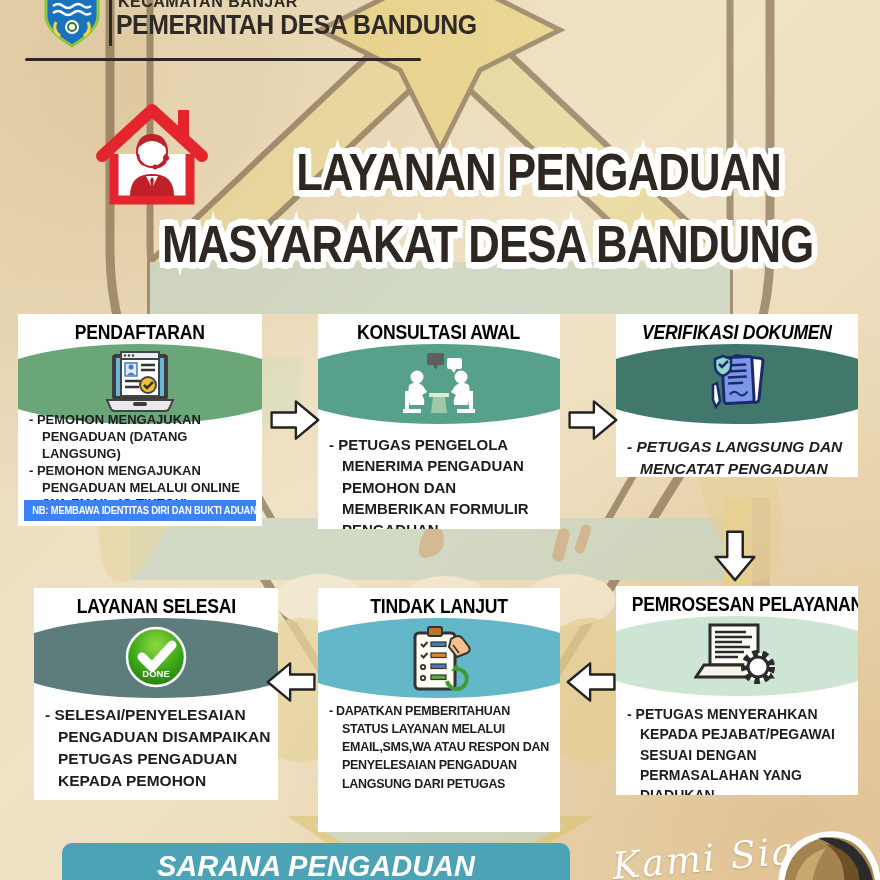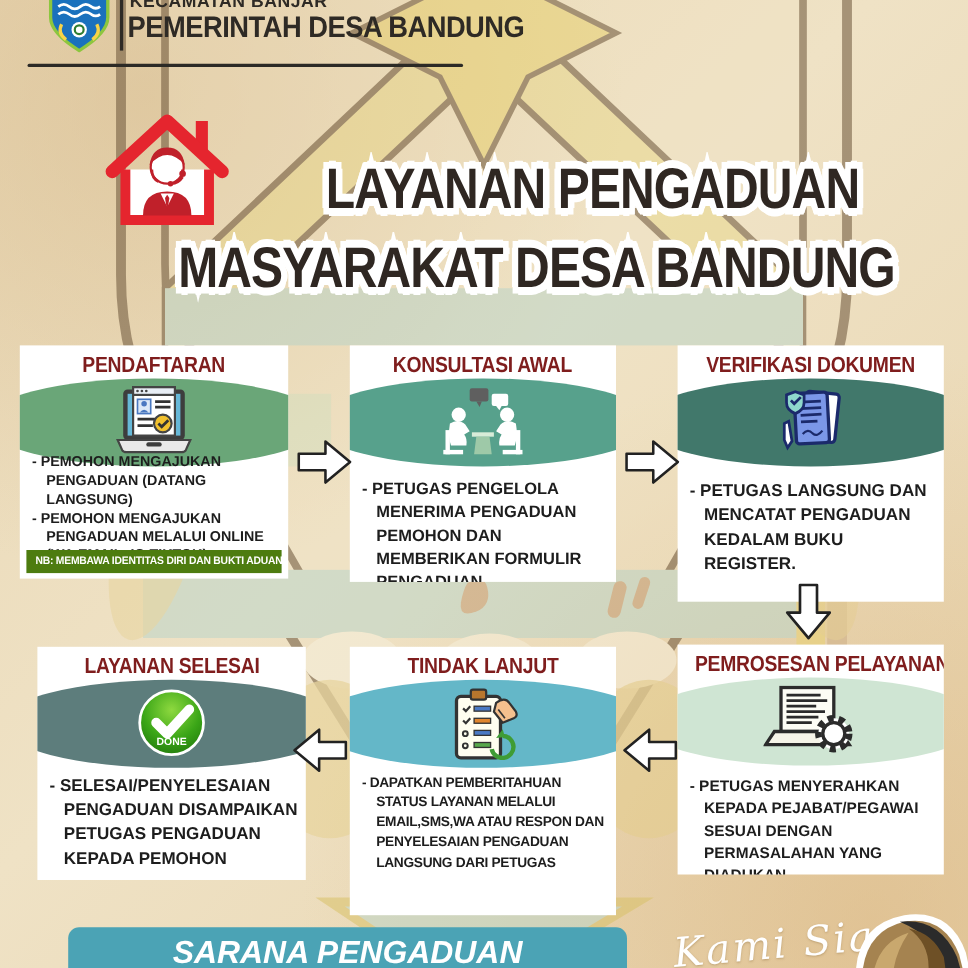--- a/index.html
+++ b/index.html
@@ -28,45 +28,45 @@
   .title-line{position:absolute;text-align:center;font-weight:700;color:#2f2722;letter-spacing:-1px;}
   .title-line .t-wrap{display:inline-block;transform:scaleX(.84);transform-origin:center;position:relative;}
   .title-line .stroke{position:absolute;left:0;top:0;white-space:nowrap;-webkit-text-stroke:12px #ffffff;
       text-shadow:0 0 2px #fff, 5px 5px 0 #fff,-5px 5px 0 #fff,5px -5px 0 #fff,-5px -5px 0 #fff,7px 0 0 #fff,-7px 0 0 #fff,0 7px 0 #fff,0 -7px 0 #fff;}
   .title-line .fill{position:relative;white-space:nowrap;}
   #title1{left:250px;top:142px;width:540px;font-size:52px;}
   #title2{left:100px;top:214px;width:740px;font-size:52px;}
 
   
   .card{position:absolute;background:#ffffff;overflow:hidden;}
-  .card .ctitle{position:absolute;top:7px;left:0;right:0;text-align:center;font-size:20px;font-weight:700;color:#7f1d1d;}
+  .card .ctitle{position:absolute;top:7px;left:0;right:0;text-align:center;font-size:20px;font-weight:700;color:#000000;}
   .card .ctitle span{display:inline-block;transform:scaleX(.88);transform-origin:center;letter-spacing:-.3px;white-space:nowrap;}
   .card .ellipse{position:absolute;top:30px;left:-14%;width:128%;height:80px;border-radius:50%;}
   .card .cicon{position:absolute;top:37px;left:50%;transform:translateX(-50%);}
   .card .cbody{position:absolute;left:11px;right:6px;font-weight:700;color:#1d1d1d;}
   .card .cbody p{margin:0;padding-left:13px;text-indent:-13px;}
   #card1{left:18px;top:314px;width:244px;height:212px;}
   #card2{left:318px;top:314px;width:242px;height:215px;}
-  #card3{left:616px;top:314px;width:242px;height:233px;}
+  #card3{left:616px;top:314px;width:242px;height:163px;font-style:italic;}
   #card4{left:34px;top:588px;width:244px;height:212px;}
   #card5{left:318px;top:588px;width:242px;height:244px;}
   #card6{left:616px;top:586px;width:242px;height:209px;}
   #card1 .ellipse{background:#6aa678;}
   #card2 .ellipse{background:#57a18c;}
   #card3 .ellipse{background:#41786b;}
   #card4 .ellipse{background:#5d7d7c;}
   #card5 .ellipse{background:#64b7c8;}
   #card6 .ellipse{background:#cfe5d3;}
   #card1 .cbody{top:98px;font-size:13px;line-height:1.3;}
   #card2 .cbody{top:120px;font-size:15px;line-height:1.42;}
   #card3 .cbody{top:122px;font-size:15.5px;line-height:1.42;}
   #card4 .cbody{top:116px;font-size:15.5px;line-height:1.42;}
   #card5 .cbody{top:114px;font-size:12.5px;line-height:1.45;letter-spacing:-.3px;}
   #card6 .cbody{top:118px;font-size:14px;line-height:1.45;}
-  .note-banner{position:absolute;left:6px;right:6px;bottom:5px;background:#4d7c0f;color:#fff;
+  .note-banner{position:absolute;left:6px;right:6px;bottom:5px;background:#3b82f6;color:#fff;
     font-size:10px;font-weight:700;text-align:left;padding:5px 1px;}
   .note-banner span{display:inline-block;transform:scaleX(.94);transform-origin:center;white-space:nowrap;letter-spacing:-.2px;}
 
   
   .flow-arrow{position:absolute;}
   #arrow-r1{left:266px;top:392px;}
   #arrow-r2{left:564px;top:392px;}
   #arrow-d1{left:706px;top:524px;}
   #arrow-l1{left:564px;top:654px;}
   #arrow-l2{left:264px;top:654px;}

